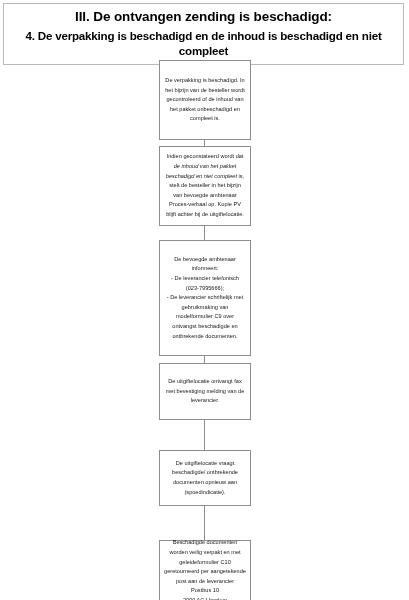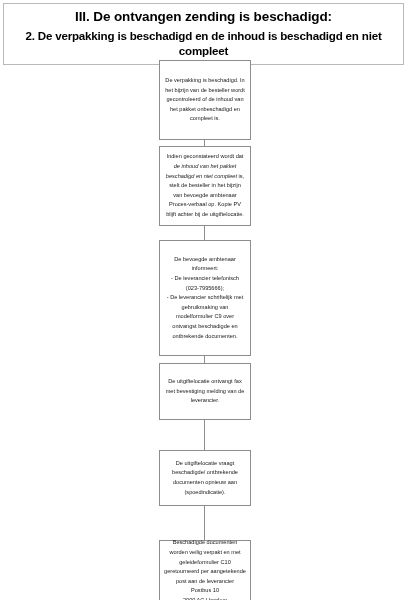--- a/index.html
+++ b/index.html
@@ -90,21 +90,21 @@
   #conn-5{top:506px;height:34px;}
   #node-6{top:540px;height:64px;}
 </style>
 </head>
 <body>
 
 <div id="page">
 
   <div class="banner">
     <div class="banner-title">III. De ontvangen zending is beschadigd:</div>
-    <div class="banner-sub">2. De verpakking is beschadigd en de inhoud is beschadigd en niet compleet</div>
+    <div class="banner-sub">4. De verpakking is beschadigd en de inhoud is beschadigd en niet compleet</div>
   </div>
 
   <div class="flow">
 
     <div class="node" id="node-1">
       <div class="txt">De verpakking is beschadigd. In het bijzijn van de besteller wordt gecontroleerd of de inhoud van het pakket onbeschadigd en compleet is.</div>
     </div>
     <div class="connector" id="conn-1"></div>
 
     <div class="node" id="node-2">

